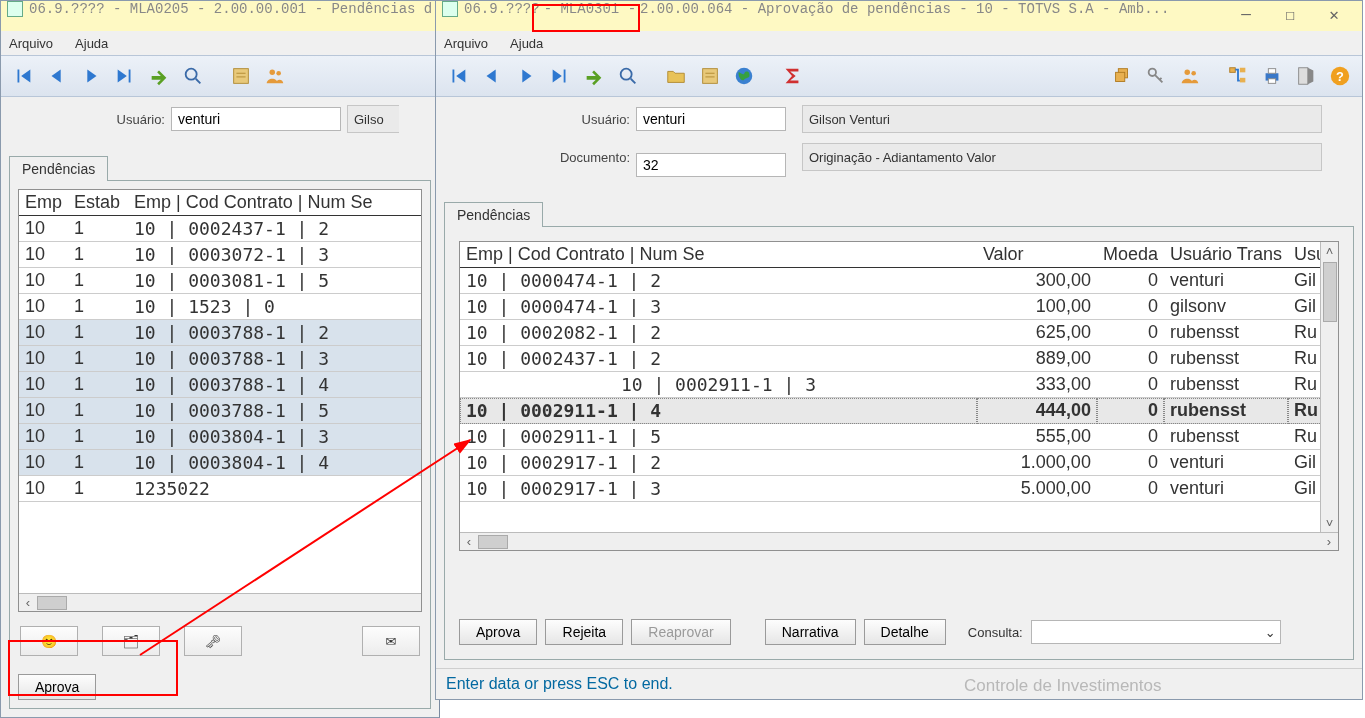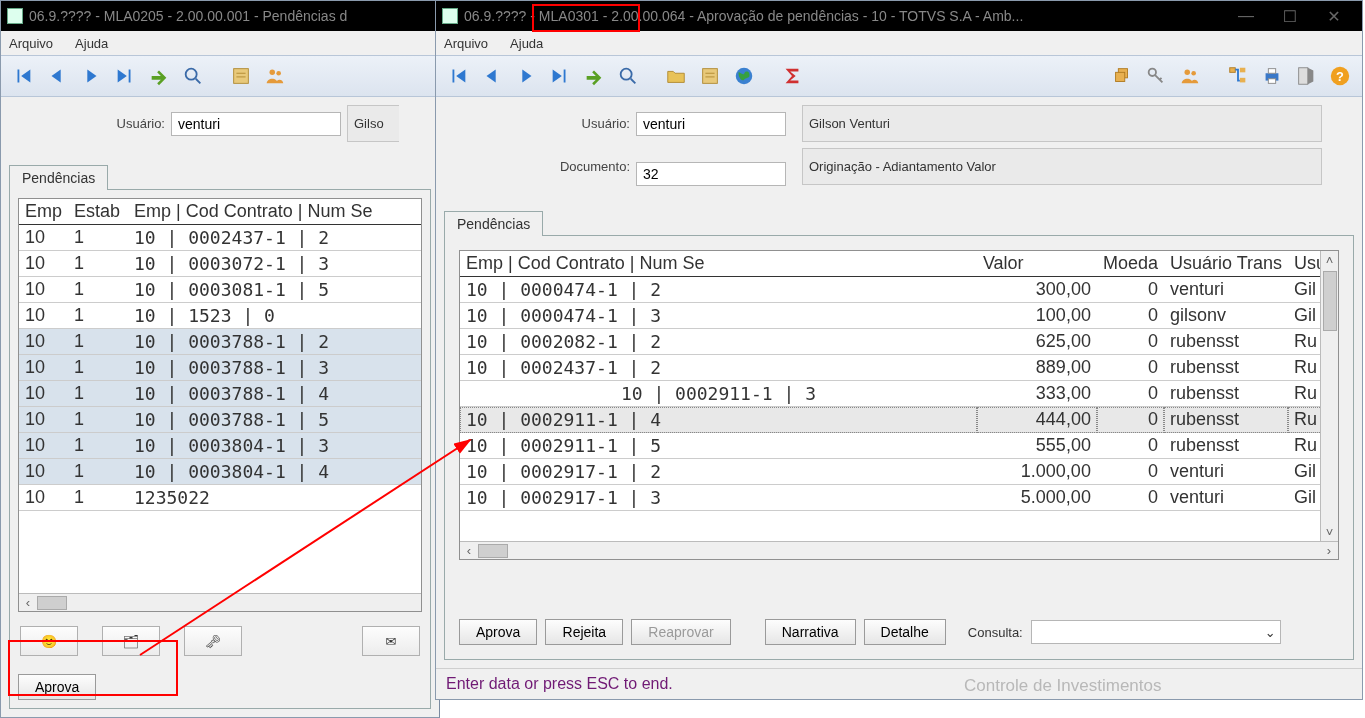--- a/index.html
+++ b/index.html
@@ -13,24 +13,24 @@
     color: #333;
   }
   .window {
     position: absolute;
     background: #f0f0f0;
     border: 1px solid #8a9aad;
     display: flex; flex-direction: column;
   }
   .titlebar {
     height: 30px;
-    background: #000000;
-    display: flex; align-items: center;
+    background: #fef9c3;
+    display: flex; 
     padding: 0 6px;
-    color: #888; font-size: 14px;
+    color: #888; font-size: 14px; font-family: Liberation Mono, monospace;
   }
   .titlebar .icon-app {
     width: 16px; height: 16px;
     border: 1px solid #6a8; background: #dfe;
     margin-right: 6px;
   }
   .titlebar .ttxt { flex: 0 0 auto; }
   .titlebar .spacer { flex: 1; }
   .titlebar .winbtn {
     width: 44px; height: 28px;
@@ -66,21 +66,21 @@
   }
   .frow { display: flex; align-items: center; margin-bottom: 4px; }
   .flabel { text-align: right; padding-right: 6px; color: #444; }
   .finput {
     background: #fff; border: 1px solid #b6b6b6;
     height: 24px; padding: 2px 6px;
     font-family: inherit; font-size: 14px;
   }
   .fdisplay {
     background: #eaeaea; border: 1px solid #c6c6c6;
-    height: 37px; padding: 2px 6px;
+    height: 28px; padding: 2px 6px;
     display: flex; align-items: center;
   }
   .tabstrip {
     display: flex; align-items: flex-end;
     padding: 2px 8px 0 8px;
   }
   .tab {
     background: #f0f0f0;
     border: 1px solid #9aa;
     border-bottom: none;
@@ -114,21 +114,21 @@
     padding: 2px 6px;
     border-bottom: 1px solid #333;
     white-space: nowrap;
   }
   table.g td {
     padding: 2px 6px;
     border-bottom: 1px solid #ccc;
     white-space: nowrap;
   }
   tr.sel td { background: #d8e2ec; }
-  tr.focus td { background: #e8e8e8; outline: 1px dotted #888; outline-offset: -1px; }
+  tr.focus td { background: #e8e8e8; outline: 1px dotted #888; outline-offset: -1px; font-weight: bold; }
   .num { text-align: right; }
   .hscroll {
     height: 18px; background: #efefef;
     border-top: 1px solid #bbb;
     display: flex; align-items: center;
   }
   .hscroll .thumb { background: #cfcfcf; border:1px solid #aaa; height: 14px; }
   .hscroll .arrow { width: 18px; display:flex; align-items:center; justify-content:center; color:#666; }
   .vscroll {
     width: 18px; background: #efefef; border-left: 1px solid #bbb;
@@ -149,21 +149,21 @@
   .btn[disabled] { color: #9a9a9a; cursor: default; }
   .iconbtn {
     width: 58px; height: 30px;
     border: 1px solid #b0b0b0;
     background: linear-gradient(#fdfdfd,#ececec);
     display: flex; align-items: center; justify-content: center;
     cursor: pointer;
   }
   .statusbar {
     padding: 6px 10px;
-    font-size: 16px; color: #701a75;
+    font-size: 16px; color: #0369a1;
     border-top: 1px solid #cfcfcf;
   }
   .annot-rect {
     position: absolute;
     border: 2px solid #ff0000;
     pointer-events: none;
   }
   .annot-arrow {
     position: absolute;
     pointer-events: none;

